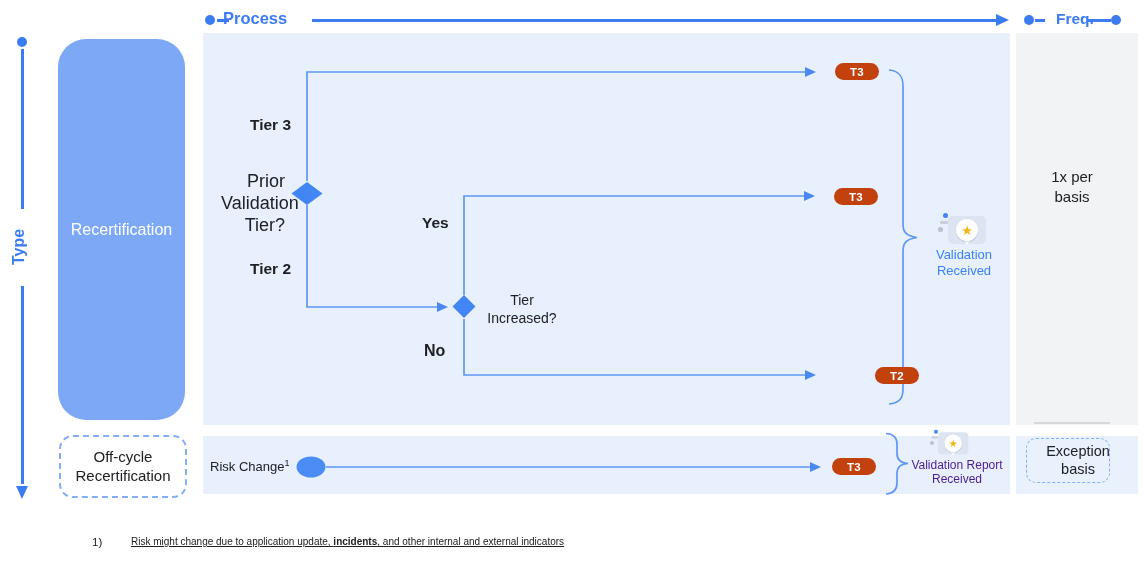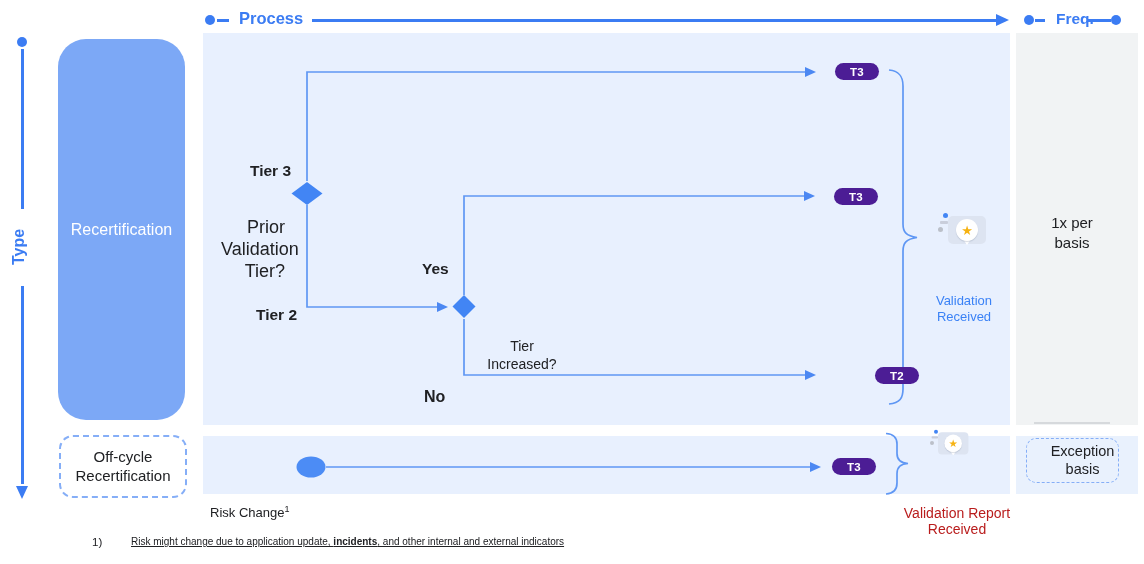--- a/index.html
+++ b/index.html
@@ -31,43 +31,43 @@
   .arrow-right { position:absolute; width:0; height:0;
                  border-top:6.5px solid transparent; border-bottom:6.5px solid transparent;
                  border-left:13px solid #3b7cf3; }
   .arrow-down { position:absolute; width:0; height:0;
                 border-left:6.5px solid transparent; border-right:6.5px solid transparent;
                 border-top:13px solid #3b7cf3; }
   .type-label-wrap { position:absolute; left:-18px; top:235px; width:80px; height:24px;
                      transform:rotate(-90deg); text-align:center; font-size:16px; }
 
   
-  .lbl { position:absolute;margin-top:46px; }
+  .lbl { position:absolute; }
   .bold-lbl { font-weight:700; font-size:15.5px; }
   .tier3-lbl { left:250px; top:116px; }
-  .tier2-lbl { left:256px; top:260px; }
+  .tier2-lbl { left:250px; top:260px; }
   .yes-lbl   { left:422px; top:214px; }
   .no-lbl    { left:424px; top:342px; font-size:16px; }
   .prior-lbl { left:221px; top:171px; width:64px; text-align:right; font-size:18px; line-height:1.22; }
   .increase-lbl { left:478px; top:292px; width:88px; text-align:center; font-size:14px; line-height:1.25; }
   .valrec-lbl { left:927px; top:247px; width:74px; text-align:center; font-size:13px;
                 color:#3b82f6; line-height:1.2; }
-  .valrep-lbl { left:901px; top:459px; width:112px; text-align:center; font-size:14px;
-                color:#b91c1c; line-height:1.15; }
+  .valrep-lbl { left:901px; top:459px; width:112px; text-align:center; font-size:12px;
+                color:#4c1d95; line-height:1.15; }
   .peryear-lbl { left:1041px; top:167px; width:62px; text-align:center; font-size:15px; line-height:1.3; }
   .risk-lbl { left:210px; top:458px; font-size:13px; }
   .risk-lbl sup { font-size:9px; }
 
-  .exception-box { position:absolute; left:1026px; top:438px; width:93px; height:45px;
+  .exception-box { position:absolute; left:1026px; top:438px; width:84px; height:45px;
                    border:1.7px dashed #85aef7; border-radius:10px; display:flex; align-items:center;
                    justify-content:center; text-align:center; font-size:14.5px; font-weight:500;
                    line-height:1.22;padding-left:20px; }
 
   
-  .pill { position:absolute; width:44px; height:17px; background:#4c1d95; border-radius:9px;
+  .pill { position:absolute; width:44px; height:17px; background:#c2410c; border-radius:9px;
           color:#ffffff; font-size:11.5px; font-weight:700; letter-spacing:.4px;
           display:flex; align-items:center; justify-content:center; }
   .pill-top { left:835px; top:63px; }
   .pill-mid { left:834px; top:188px; }
   .pill-t2  { left:875px; top:367px; }
   .pill-off { left:832px; top:458px; }
 
   
   .cert-icon { position:absolute; width:48px; height:36px; }
   .cert-icon .card { position:absolute; left:10px; top:4px; width:38px; height:28px;
@@ -103,21 +103,21 @@
 
   <div class="panel main-panel"></div>
   <div class="panel freq-col"></div>
   <div class="panel freq-divider"></div>
   <div class="panel bottom-panel"></div>
   <div class="panel exception-panel"></div>
 
   <div>
     <div class="axis-dot" style="left:205px; top:15px;"></div>
     <div class="axis-line" style="left:217px; top:18.5px; width:12px; height:3px;"></div>
-    <div class="axis-label" style="left:239px; top:9px; font-size:16.5px;">Process</div>
+    <div class="axis-label" style="left:223px; top:9px; font-size:16.5px;">Process</div>
     <div class="axis-line" style="left:312px; top:18.5px; width:684px; height:3px;"></div>
     <div class="arrow-right" style="left:996px; top:13.5px;"></div>
   </div>
 
   <div>
     <div class="axis-dot" style="left:1024px; top:15px;"></div>
     <div class="axis-line" style="left:1035px; top:18.5px; width:10px; height:3px;"></div>
     <div class="axis-label" style="left:1048px; top:10px; font-size:15.5px;margin-left:8px;">Freq.</div>
     <div class="axis-line" style="left:1088px; top:18.5px; width:23px; height:3px;"></div>
     <div class="axis-dot" style="left:1111px; top:15px;"></div>

